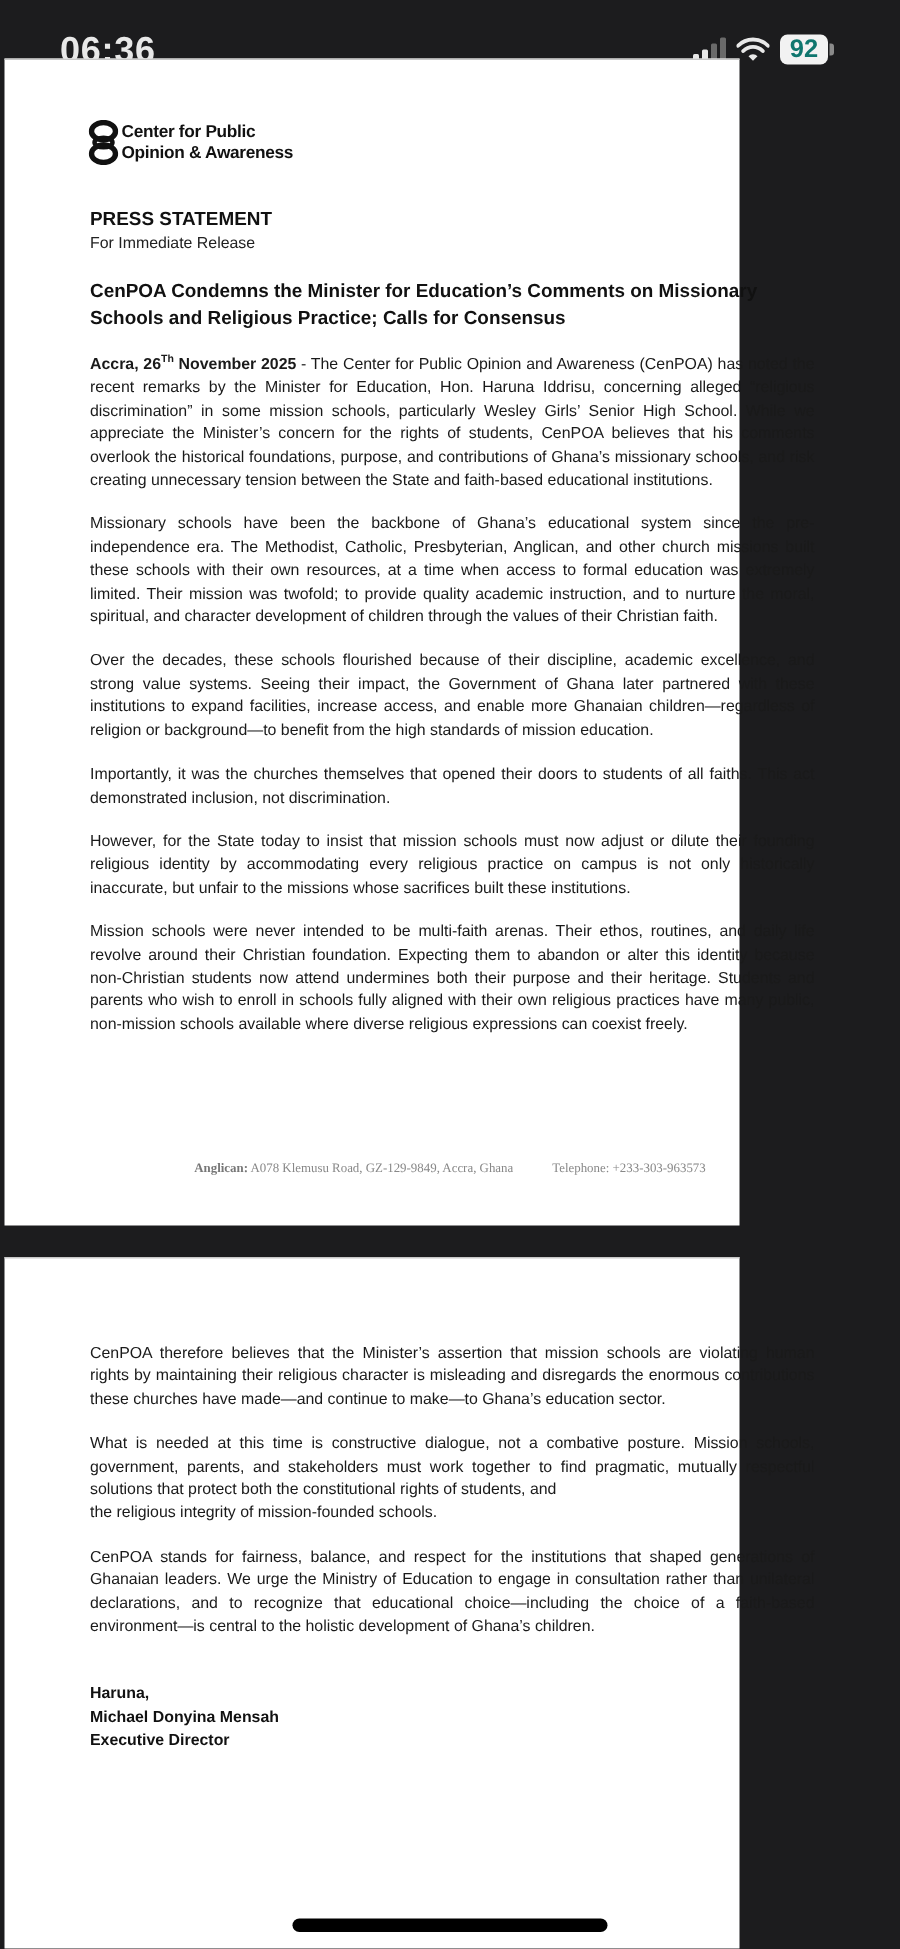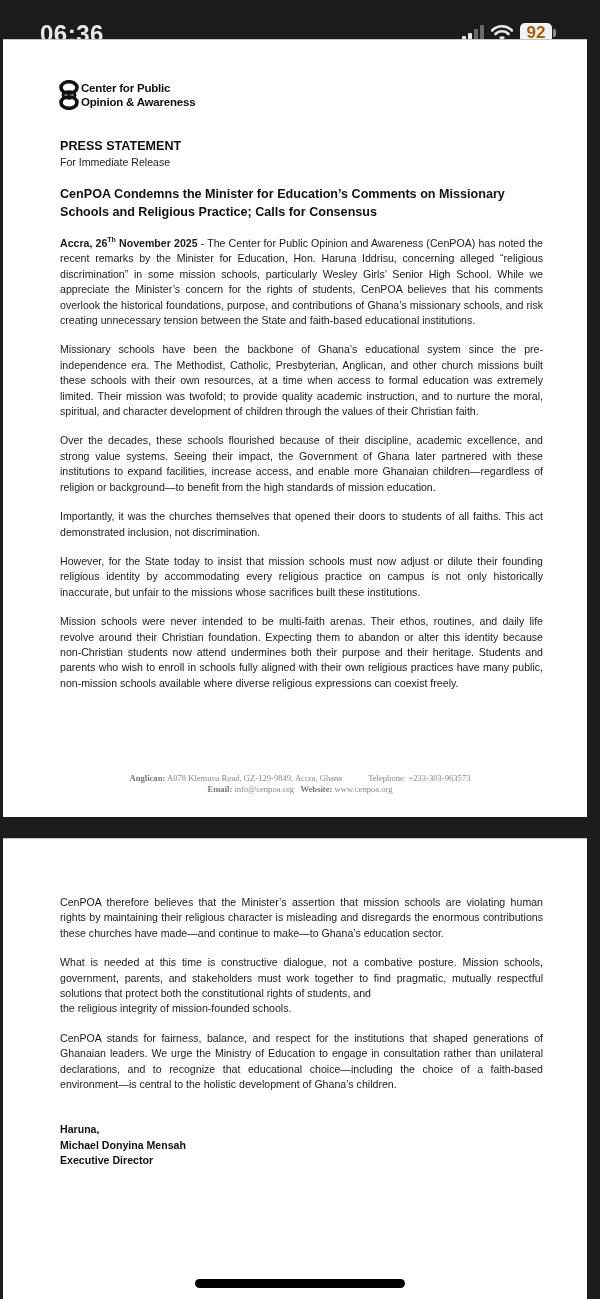--- a/index.html
+++ b/index.html
@@ -8,24 +8,24 @@
     font-family:"Liberation Sans", sans-serif;
   }
   .status-bar { position:absolute; left:0; top:0; width:584px; height:46px; }
   .status-time { position:absolute; left:40px; top:22px; color:#e8e8e8; font-size:24px; font-weight:600; letter-spacing:0.5px; line-height:24px; }
   .status-right { position:absolute; right:28px; top:22px; height:22px; display:flex; align-items:center; gap:7px; }
   .signal { display:flex; align-items:flex-end; gap:2px; height:18px; }
   .signal span { width:4px; background:#e8e8e8; border-radius:1px; }
   .signal span.dim { background:#6a6a6a; }
   .wifi { width:22px; height:18px; }
   .battery { display:flex; align-items:center; }
-  .battery-body { background:#f2f2f2; color:#a16207; font-weight:700; font-size:17px; line-height:20px; padding:0 4px; border-radius:5px; min-width:24px; text-align:center; }
+  .battery-body { background:#f2f2f2; color:#0f766e; font-weight:700; font-size:17px; line-height:20px; padding:0 4px; border-radius:5px; min-width:24px; text-align:center; }
   .battery-tip { width:3px; height:8px; background:#8a8a8a; margin-left:1px; border-radius:0 2px 2px 0; }
 
-  .page { position:absolute; left:3px; width:584px; background:#fff; border-top:1px solid #c8c8c8; box-sizing:border-box; }
+  .page { position:absolute; left:3px; width:490px; background:#fff; border-top:1px solid #c8c8c8; box-sizing:border-box; }
   .page1 { top:39px; height:778px; }
   .page2 { top:817px; top:818px; height:481px; }
   .page2-top { top:827px; }
 
   .logo { position:absolute; left:56px; top:40px; display:flex; align-items:center; }
   .logo-mark { width:20px; height:30px; margin-right:2px; }
   .logo-text { font-size:11.5px; line-height:14px; color:#111; font-weight:600; letter-spacing:-0.2px; }
 
   .content { position:absolute; left:57px; width:483px; color:#1a1a1a; font-size:10.6px; line-height:15.4px; text-align:justify; }
   .press-title { position:absolute; left:57px; top:99px; font-size:12.6px; font-weight:700; color:#111; }
@@ -89,23 +89,20 @@
     <p>Over the decades, these schools flourished because of their discipline, academic excellence, and strong value systems. Seeing their impact, the Government of Ghana later partnered with these institutions to expand facilities, increase access, and enable more Ghanaian children—regardless of religion or background—to benefit from the high standards of mission education.</p>
     <p>Importantly, it was the churches themselves that opened their doors to students of all faiths. This act demonstrated inclusion, not discrimination.</p>
     <p>However, for the State today to insist that mission schools must now adjust or dilute their founding religious identity by accommodating every religious practice on campus is not only historically inaccurate, but unfair to the missions whose sacrifices built these institutions.</p>
     <p>Mission schools were never intended to be multi-faith arenas. Their ethos, routines, and daily life revolve around their Christian foundation. Expecting them to abandon or alter this identity because non-Christian students now attend undermines both their purpose and their heritage. Students and parents who wish to enroll in schools fully aligned with their own religious practices have many public, non-mission schools available where diverse religious expressions can coexist freely.</p>
   </div>
 
   <div class="footer-addr">
     <div>
       <b>Anglican:</b> <span>A078 Klemusu Road, GZ-129-9849, Accra, Ghana</span><span class="gap"></span><span>Telephone:</span> <span>+233-303-963573</span>
     </div>
-    <div>
-      <b>Email:</b> <span>info@cenpoa.org</span>&nbsp;&nbsp;&nbsp;<b>Website:</b> <span>www.cenpoa.org</span>
-    </div>
   </div>
 </div>
 
 <div class="page page2 page2-top" style="height:472px;margin-top:11px;">
   <div class="content" style="top:56px;">
     <p>CenPOA therefore believes that the Minister’s assertion that mission schools are violating human rights by maintaining their religious character is misleading and disregards the enormous contributions these churches have made—and continue to make—to Ghana’s education sector.</p>
     <p><span>What is needed at this time is constructive dialogue, not a combative posture. Mission schools, government, parents, and stakeholders must work together to find pragmatic, mutually respectful solutions that protect both the constitutional rights of students, and</span><br><span>the religious integrity of mission-founded schools.</span></p>
     <p>CenPOA stands for fairness, balance, and respect for the institutions that shaped generations of Ghanaian leaders. We urge the Ministry of Education to engage in consultation rather than unilateral declarations, and to recognize that educational choice—including the choice of a faith-based environment—is central to the holistic development of Ghana’s children.</p>
     <div style="height:16px"></div>
     <div class="signed">

